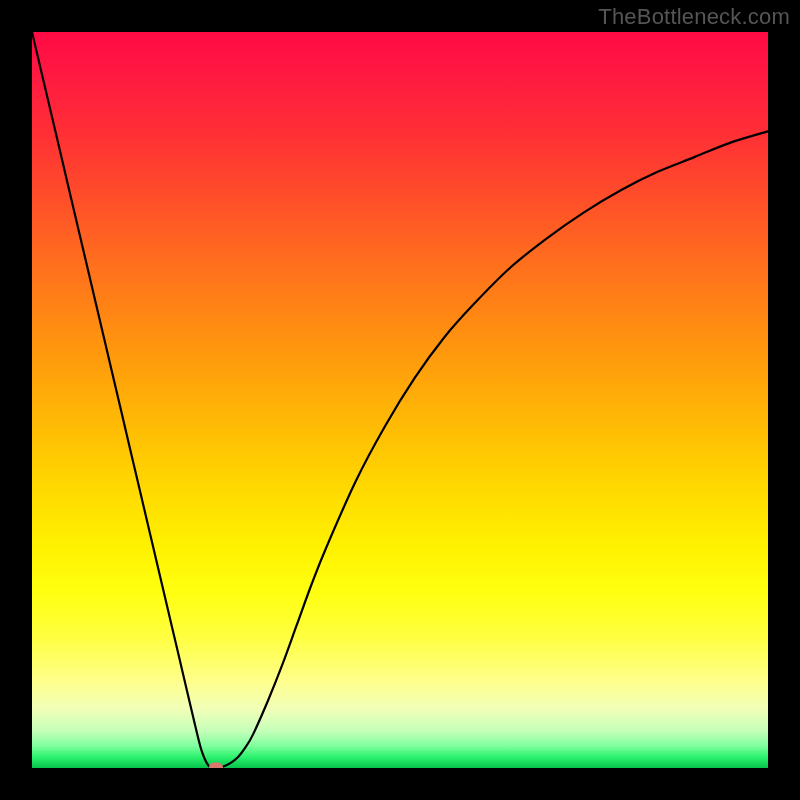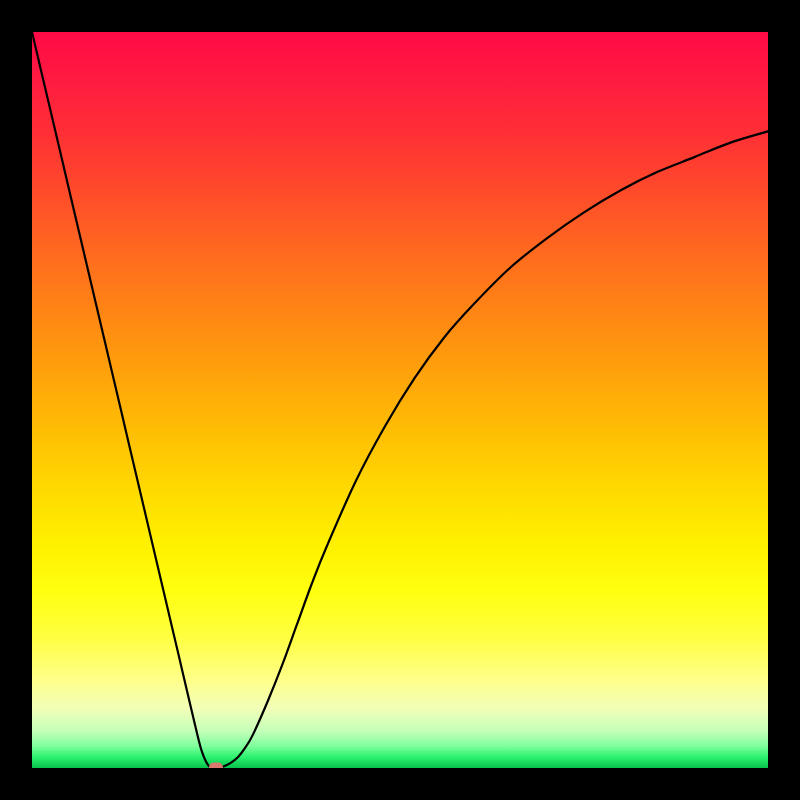--- a/index.html
+++ b/index.html
@@ -83,13 +83,14 @@
 <body>
 
 <div class="frame">
   <div class="plot-area">
     <div class="gradient"></div>
     <svg class="curve" viewBox="0 0 736 736" preserveAspectRatio="none">
       <path id="curve-path" d="M 0.00 0.00 C 2.45 10.43, 9.81 41.71, 14.72 62.56 C 19.63 83.41, 24.53 104.27, 29.44 125.12 C 34.35 145.97, 39.25 166.83, 44.16 187.68 C 49.07 208.53, 53.97 229.39, 58.88 250.24 C 63.79 271.09, 68.69 291.95, 73.60 312.80 C 78.51 333.65, 83.41 354.51, 88.32 375.36 C 93.23 396.21, 98.13 417.07, 103.04 437.92 C 107.95 458.77, 112.85 479.63, 117.76 500.48 C 122.67 521.33, 127.57 542.19, 132.48 563.04 C 137.39 583.89, 142.29 604.75, 147.20 625.60 C 152.11 646.45, 158.24 672.83, 161.92 688.16 C 165.60 703.49, 166.83 709.99, 169.28 717.60 C 171.73 725.21, 174.19 730.73, 176.64 733.79 C 179.09 736.86, 181.55 735.88, 184.00 736.00 C 186.45 736.12, 188.91 735.39, 191.36 734.53 C 193.81 733.67, 196.27 732.44, 198.72 730.85 C 201.17 729.25, 203.63 727.54, 206.08 724.96 C 208.53 722.38, 210.99 719.07, 213.44 715.39 C 215.89 711.71, 217.12 710.49, 220.80 702.88 C 224.48 695.27, 230.61 681.41, 235.52 669.76 C 240.43 658.11, 245.33 645.84, 250.24 632.96 C 255.15 620.08, 260.05 605.97, 264.96 592.48 C 269.87 578.99, 274.77 564.88, 279.68 552.00 C 284.59 539.12, 287.04 532.37, 294.40 515.20 C 301.76 498.03, 314.03 469.20, 323.84 448.96 C 333.65 428.72, 343.47 410.93, 353.28 393.76 C 363.09 376.59, 372.91 360.64, 382.72 345.92 C 392.53 331.20, 402.35 317.71, 412.16 305.44 C 421.97 293.17, 430.56 283.97, 441.60 272.32 C 452.64 260.67, 466.13 246.56, 478.40 235.52 C 490.67 224.48, 502.93 215.28, 515.20 206.08 C 527.47 196.88, 539.73 188.29, 552.00 180.32 C 564.27 172.35, 576.53 164.99, 588.80 158.24 C 601.07 151.49, 613.33 145.36, 625.60 139.84 C 637.87 134.32, 650.13 130.03, 662.40 125.12 C 674.67 120.21, 686.93 114.69, 699.20 110.40 C 711.47 106.11, 729.87 101.20, 736.00 99.36" fill="none" stroke="#000000" stroke-width="2.2" stroke-linejoin="round" stroke-linecap="round"></path>
     </svg>
     <div id="marker" class="marker" style="left: 184px; top: 736px; background: rgb(217, 121, 109);"></div>
   </div>
+  <div class="watermark">TheBottleneck.com</div>
 </div>
 
 </body></html>

